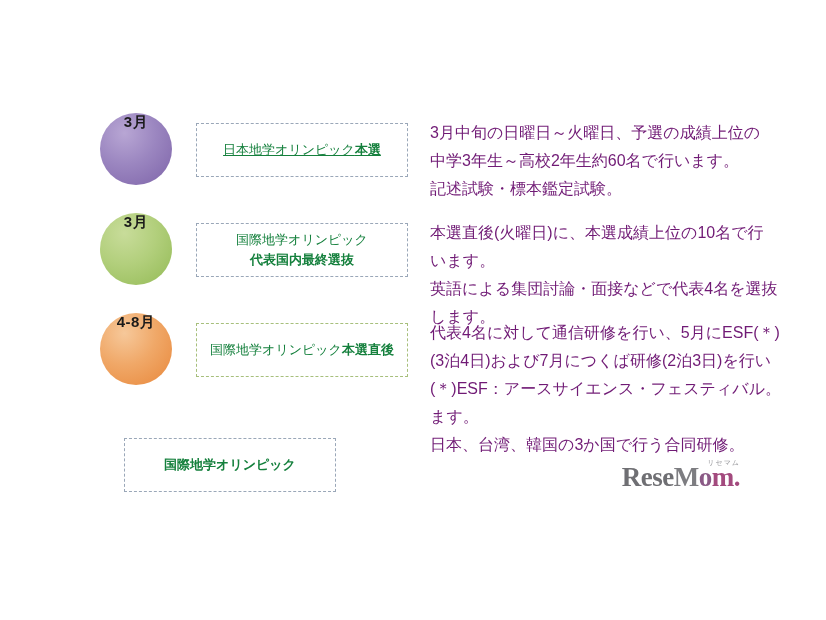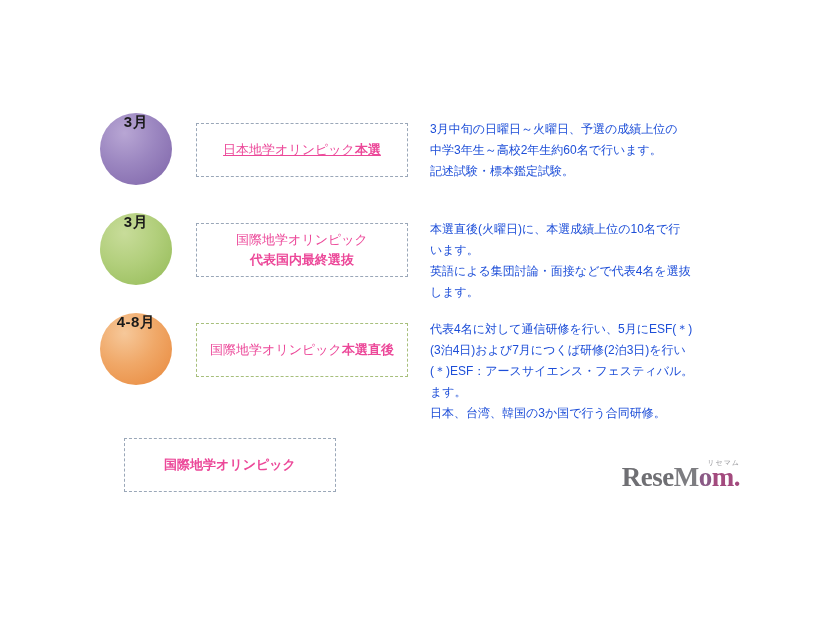--- a/index.html
+++ b/index.html
@@ -48,33 +48,33 @@
     flex: 0 0 212px;
     min-height: 54px;
     border: 1px dashed #9aa7b8;
     background: #ffffff;
     display: flex;
     flex-direction: column;
     align-items: center;
     justify-content: center;
     padding: 6px 6px;
     font-size: 13px;
-    color: #ec4899;
+    color: #15803d;
     line-height: 1.55;
   }
   .label-box .ln { display: block; white-space: nowrap; }
   .label-box .bold { font-weight: bold; }
   .label-box .ul { text-decoration: underline; }
   .desc {
     margin-left: 22px;
     flex: 1 1 auto;
     margin-top: 6px;
-    font-size: 12px;
+    font-size: 16px;
     line-height: 1.75;
-    color: #1d4ed8;
+    color: #701a75;
   }
   .desc .ln { display: block; white-space: nowrap; }
 
   
   .c-purple {
     background: radial-gradient(circle at 34% 28%, #b8a6d4 0%, #9b86c0 45%, #7d63a8 100%);
   }
   .c-green {
     background: radial-gradient(circle at 34% 28%, #c8dc9a 0%, #b2cf7c 45%, #93ba55 100%);
   }

